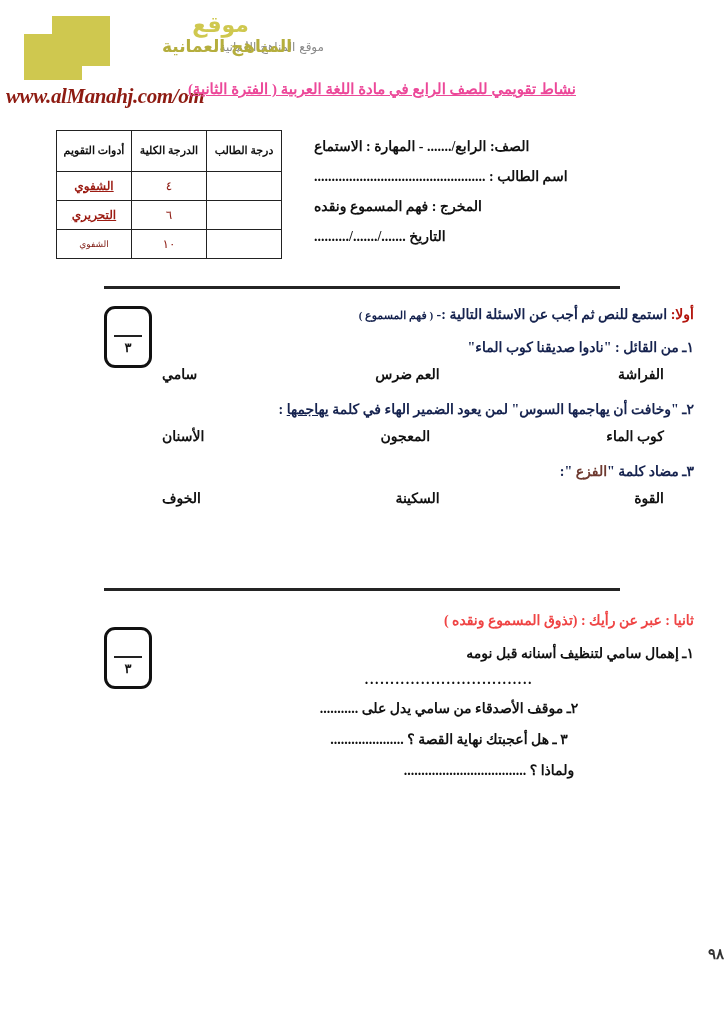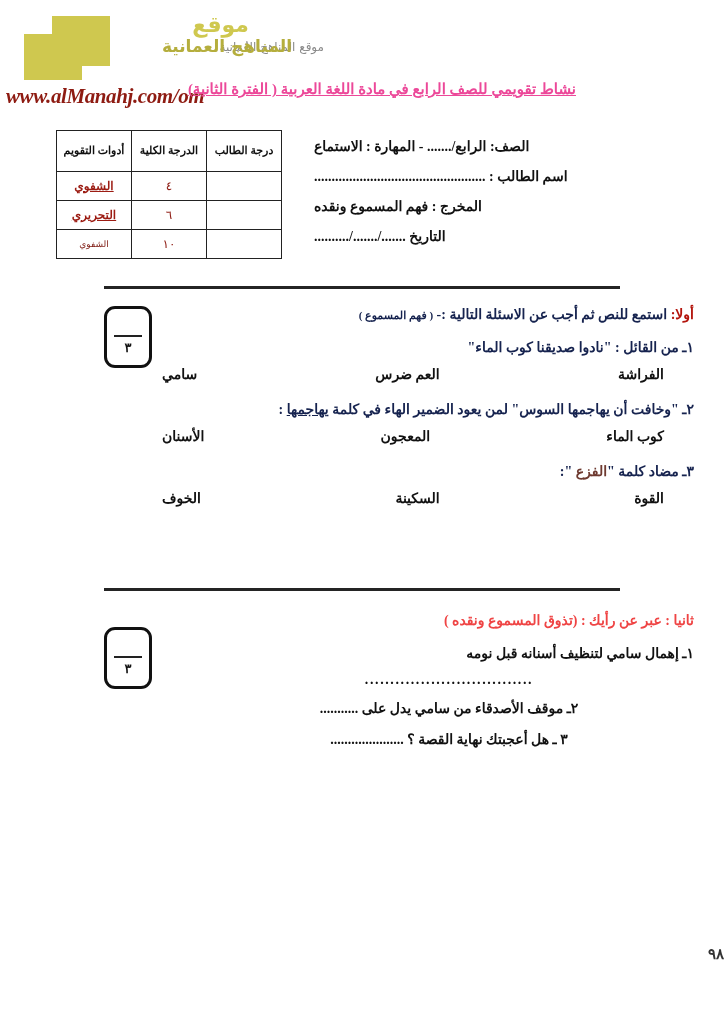--- a/index.html
+++ b/index.html
@@ -394,15 +394,16 @@
   <div class="frac-den">٣</div>
 </div>
 
 <div class="section two">
   <div class="sec-heading red-all">ثانيا : عبر عن رأيك :  (تذوق المسموع ونقده )</div>
 
   <div class="q-line plain">١ـ إهمال سامي لتنظيف أسنانه  قبل نومه</div>
   <div class="answer-dots">.................................</div>
   <div class="write-line">٢ـ موقف الأصدقاء من سامي يدل على ...........</div>
   <div class="write-line">٣ ـ هل أعجبتك نهاية القصة ؟ .....................</div>
+  <div class="write-line indent-more">ولماذا ؟ ...................................</div>
 </div>
 
 <div class="page-number">٩٨</div>
 
 </body></html>

